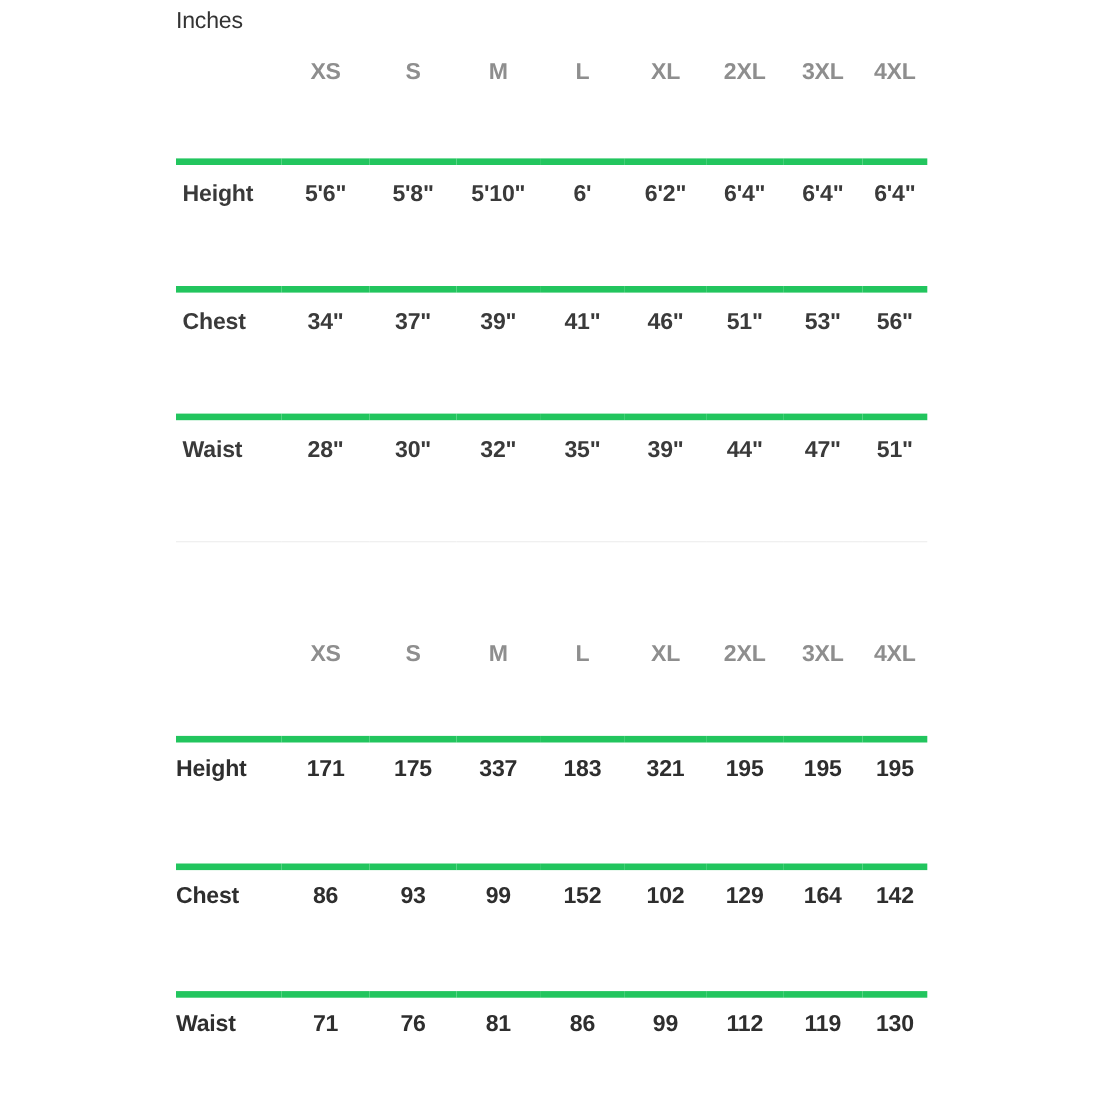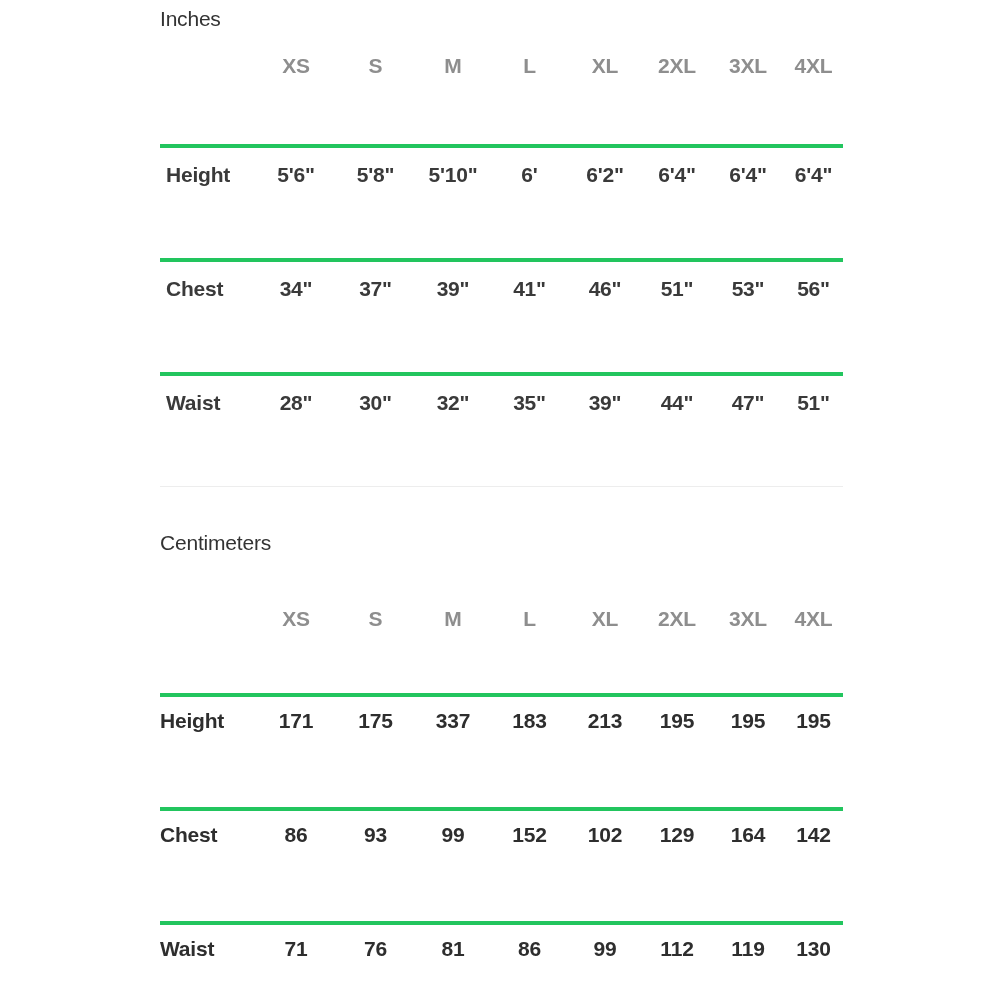--- a/index.html
+++ b/index.html
@@ -32,21 +32,21 @@
     font-size: 21px;
     line-height: 24px;
     font-weight: bold;
     color: #8e8e8e;
     text-align: center;
     letter-spacing: -0.2px;
   }
   #sec-0 th { padding: 23px 0 66px; }
   #sec-1 th { padding: 52px 0 62px; }
   td {
-    border-top: 4px solid #22c55e;
+    border-top: 6px solid #22c55e;
     font-size: 21px;
     line-height: 24px;
     font-weight: bold;
     color: #3a3a3a;
     text-align: center;
     letter-spacing: -0.2px;
     padding: 15px 0 71px;
     vertical-align: top;
   }
   #sec-1 td { padding: 12px 0 74px; color: #2e2e2e; }
@@ -117,21 +117,20 @@
           <td>39"</td>
           <td>44"</td>
           <td>47"</td>
           <td>51"</td>
         </tr>
       </tbody>
     </table>
   </section>
 
   <section class="size-section" id="sec-1">
-    <h3 class="tbl-title">Centimeters</h3>
     <table>
       <colgroup>
         <col style="width:96px">
           <col style="width:80px">
           <col style="width:79px">
           <col style="width:76px">
         <col style="width:77px">
           <col style="width:74px">
           <col style="width:70px">
           <col style="width:72px">
@@ -150,21 +149,21 @@
           <th>4XL</th>
         </tr>
       </thead>
       <tbody>
         <tr>
           <td class="lbl">Height</td>
           <td>171</td>
           <td>175</td>
           <td>337</td>
           <td>183</td>
-          <td>213</td>
+          <td>321</td>
           <td>195</td>
           <td>195</td>
           <td>195</td>
         </tr>
         <tr>
           <td class="lbl">Chest</td>
           <td>86</td>
           <td>93</td>
           <td>99</td>
           <td>152</td>

